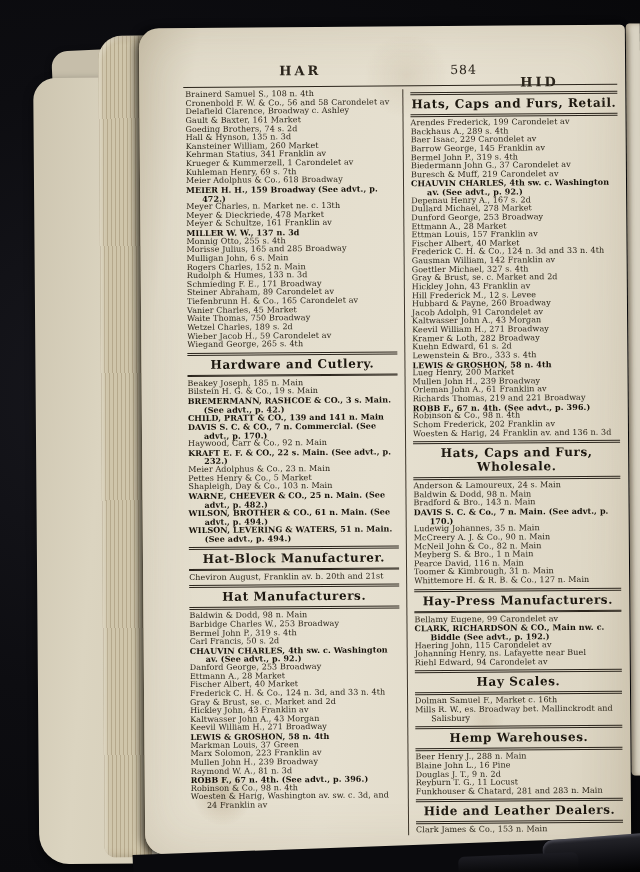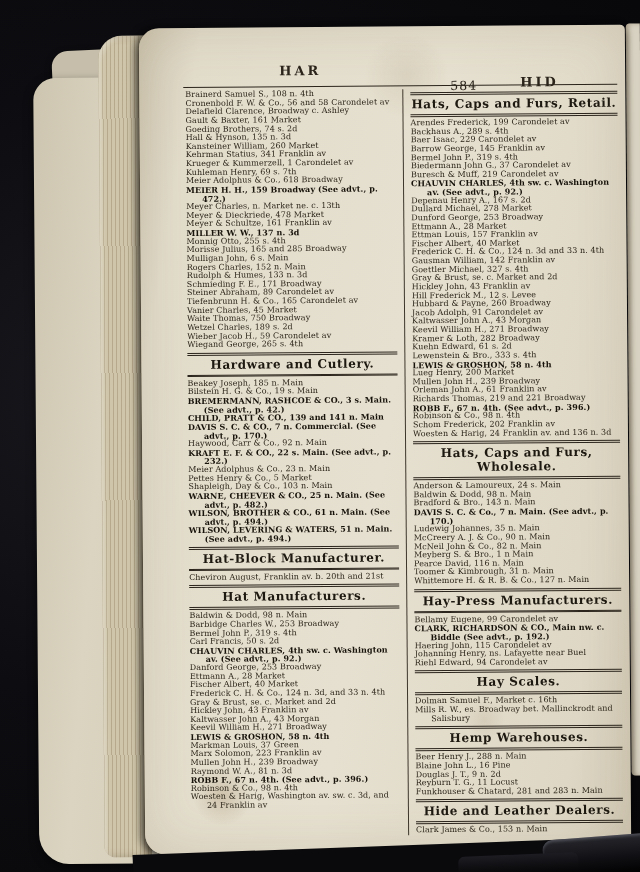--- a/index.html
+++ b/index.html
@@ -24,21 +24,21 @@
          border-radius:20px 5px 8px 20px;
          box-shadow:-4px 0 8px rgba(0,0,0,.45), 0 5px 8px rgba(0,0,0,.5), inset 0 0 50px rgba(120,100,65,.18);}
   .page-main::before{content:"";position:absolute;inset:0;border-radius:inherit;pointer-events:none;
          background:
           radial-gradient(circle 42px at 16% 93%, rgba(150,122,82,.28), rgba(150,122,82,0) 70%),
           radial-gradient(circle 60px at 55% 6%, rgba(140,115,80,.12), rgba(140,115,80,0) 70%),
           radial-gradient(circle 3px at 64% 41%, rgba(70,52,32,.55), rgba(70,52,32,0) 80%),
           radial-gradient(circle 26px at 70% 84%, rgba(150,125,88,.14), rgba(150,125,88,0) 75%);}
   .running-head{position:absolute;top:36px;left:0;width:100%;color:#2a241b;}
   .rh-left{position:absolute;left:140px;font-size:13px;font-weight:bold;letter-spacing:3px;}
-  .rh-num{position:absolute;left:311px;font-size:12.5px;letter-spacing:1px;margin-top:16px;}
+  .rh-num{position:absolute;left:311px;font-size:12.5px;letter-spacing:1px;}
   .rh-right{position:absolute;left:381px;font-size:13px;font-weight:bold;letter-spacing:3px;margin-top:13px;}
   .head-rule{position:absolute;top:59px;left:44px;width:434px;border-top:1.4px solid #2b251c;}
   .content{position:absolute;left:46px;top:63px;width:432px;display:flex;color:#2a241b;}
   .col{box-sizing:border-box;}
   .col-left{width:217px;padding-right:7px;}
   .col-right{width:215px;border-left:1px solid #3d362b;padding-left:7px;}
   .entry{font-size:8px;line-height:8.62px;letter-spacing:.1px;
          padding-left:16px;text-indent:-16px;color:#2b2519;}
   .entry.b{font-weight:bold;color:#17120a;}
   .sec-h{position:relative;margin:5px 0 4px;padding:2px 0 3px;text-align:center;

